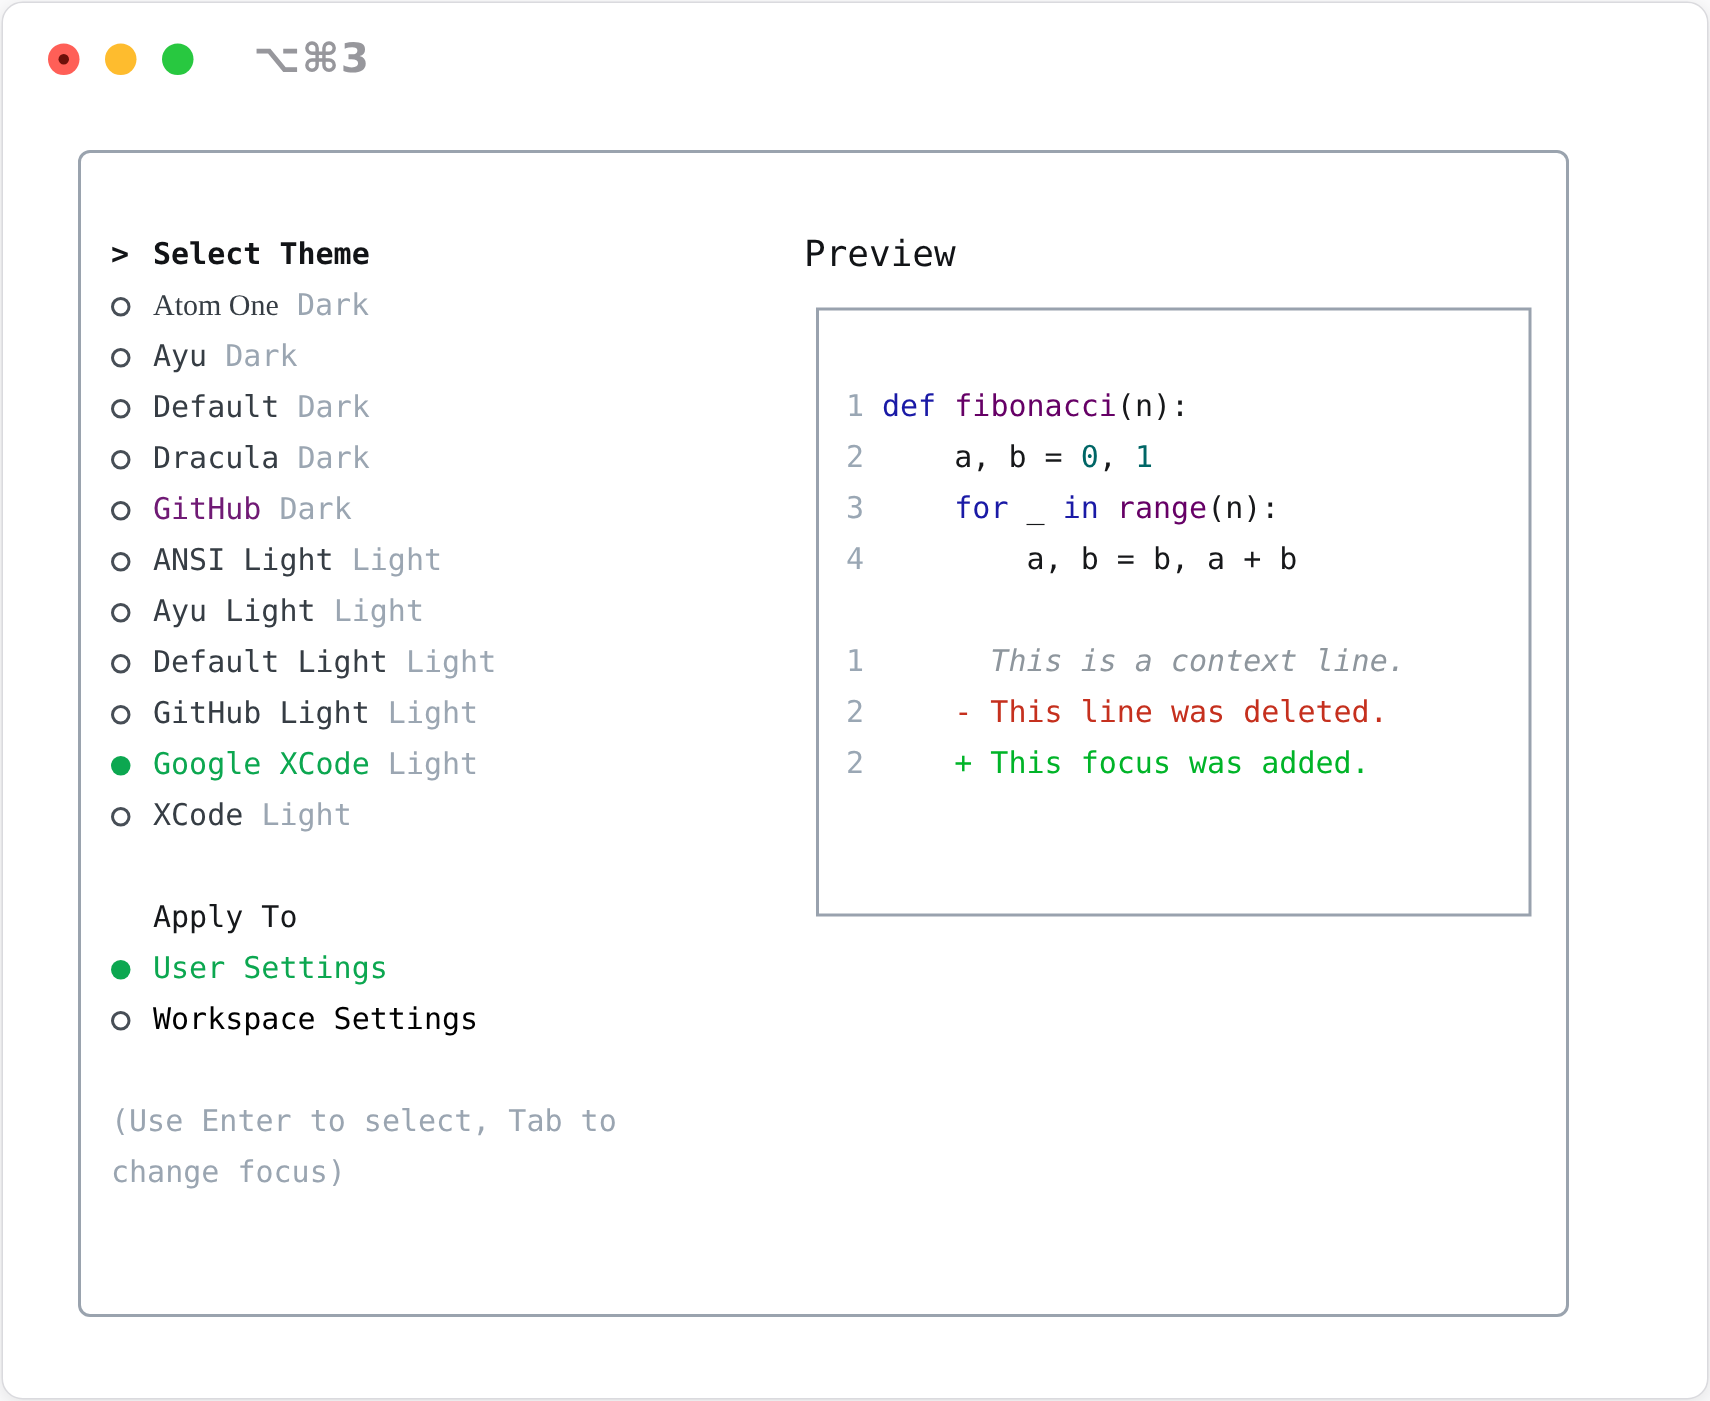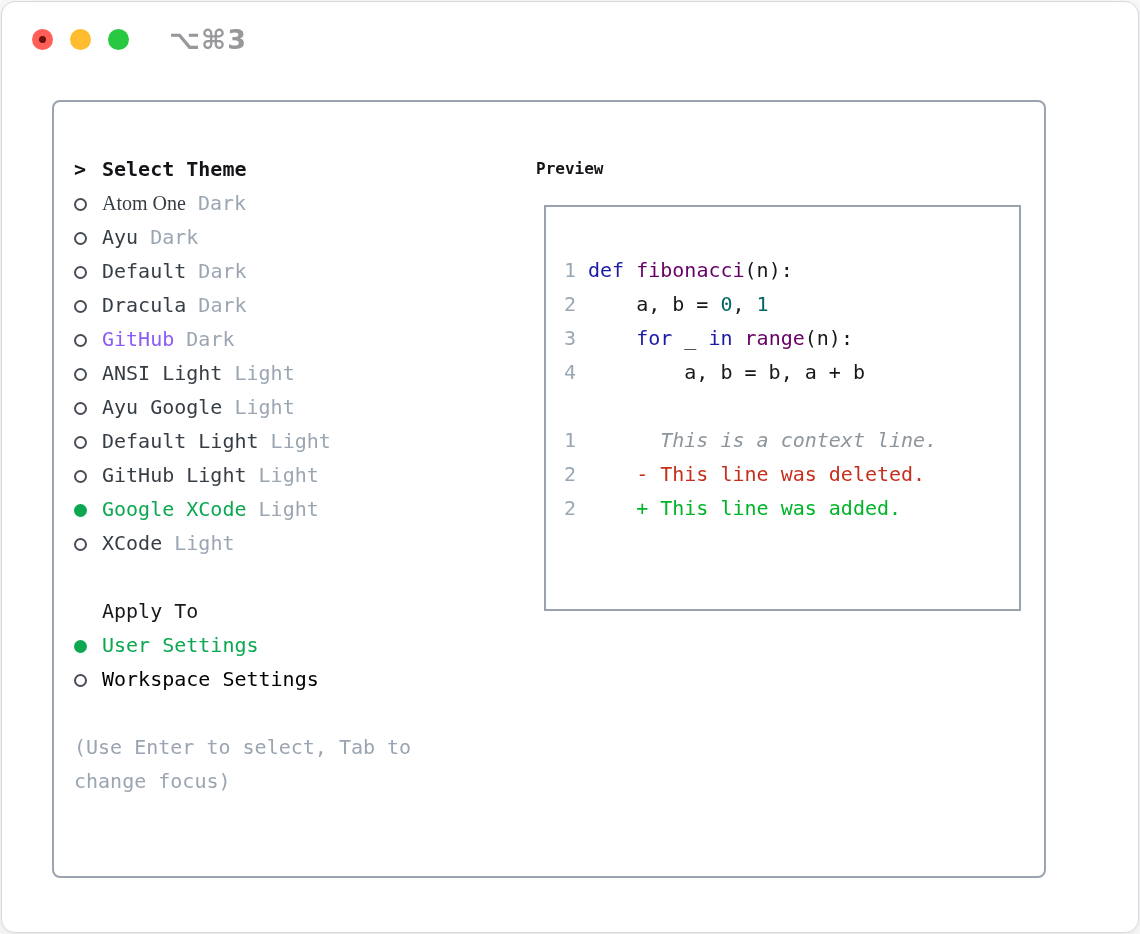--- a/index.html
+++ b/index.html
@@ -20,21 +20,21 @@
   .slot{display:inline-block;width:28px;}
   .prefix{font-weight:700;color:#121417;}
   .hdr{font-weight:700;color:#121417;}
   .hdr2{color:#16181b;}
   .bullet{display:inline-block;width:13px;height:13px;border-radius:50%;box-sizing:border-box;
           border:2px solid #474e56;vertical-align:-1px;}
   .bullet.sel{border:none;}
   .help{margin-top:0;line-height:34px;max-width:410px;white-space:normal;}
   
   .preview-hdr{position:absolute;left:482px;top:50px;height:34px;line-height:34px;
-               font-size:16px;font-weight:700;color:#121417;}
+               font-size:24px;font-weight:400;color:#121417;}
   .preview-box{position:absolute;left:490px;top:103px;width:477px;height:406px;box-sizing:border-box;
                border:2px solid #99a2ae;background:#ffffff;padding:46px 0 0 18px;overflow:hidden;}
   .code-line{height:34px;line-height:34px;white-space:pre;font-size:20px;}
   .ln{display:inline-block;width:12px;text-align:right;margin-right:12px;}
 </style>
 </head>
 <body>
 
 <div class="window">
 
@@ -50,23 +50,23 @@
   <div class="panel">
 
     <div class="left-col">
       <div class="row"><span class="slot prefix">&gt;</span><span class="hdr">Select Theme</span></div>
 
       <div id="theme-list">
           <div class="row"><span class="slot"><span class="bullet"></span></span><span style="color: rgb(54, 61, 68); font-family: Liberation Serif, serif;">Atom One</span> <span style="color: rgb(155, 166, 178);">Dark</span></div>
           <div class="row"><span class="slot"><span class="bullet"></span></span><span style="color: rgb(54, 61, 68);">Ayu</span> <span style="color: rgb(155, 166, 178);">Dark</span></div>
           <div class="row"><span class="slot"><span class="bullet"></span></span><span style="color: rgb(54, 61, 68);">Default</span> <span style="color: rgb(155, 166, 178);">Dark</span></div>
           <div class="row"><span class="slot"><span class="bullet"></span></span><span style="color: rgb(54, 61, 68);">Dracula</span> <span style="color: rgb(155, 166, 178);">Dark</span></div>
-          <div class="row"><span class="slot"><span class="bullet"></span></span><span style="color: #8b5cf6;">GitHub</span> <span style="color: rgb(155, 166, 178);">Dark</span></div>
+          <div class="row"><span class="slot"><span class="bullet"></span></span><span style="color: #701a75;">GitHub</span> <span style="color: rgb(155, 166, 178);">Dark</span></div>
           <div class="row"><span class="slot"><span class="bullet"></span></span><span style="color: rgb(54, 61, 68);">ANSI Light</span> <span style="color: rgb(155, 166, 178);">Light</span></div>
-          <div class="row"><span class="slot"><span class="bullet"></span></span><span style="color: rgb(54, 61, 68);">Ayu Google</span> <span style="color: rgb(155, 166, 178);">Light</span></div>
+          <div class="row"><span class="slot"><span class="bullet"></span></span><span style="color: rgb(54, 61, 68);">Ayu Light</span> <span style="color: rgb(155, 166, 178);">Light</span></div>
           <div class="row"><span class="slot"><span class="bullet"></span></span><span style="color: rgb(54, 61, 68);">Default Light</span> <span style="color: rgb(155, 166, 178);">Light</span></div>
           <div class="row"><span class="slot"><span class="bullet"></span></span><span style="color: rgb(54, 61, 68);">GitHub Light</span> <span style="color: rgb(155, 166, 178);">Light</span></div>
           <div class="row"><span class="slot"><span class="bullet sel" style="background: rgb(12, 167, 80);"></span></span><span style="color: rgb(12, 167, 80);">Google XCode</span> <span style="color: rgb(155, 166, 178);">Light</span></div>
           <div class="row"><span class="slot"><span class="bullet"></span></span><span style="color: rgb(54, 61, 68);">XCode</span> <span style="color: rgb(155, 166, 178);">Light</span></div>
         </div>
 
       <div class="row"></div>
 
       <div class="row"><span class="slot"></span><span class="hdr2">Apply To</span></div>
 
@@ -84,18 +84,18 @@
 
     <div class="preview-box">
       <div id="code-block">
           <div class="code-line"><span class="ln" style="color: rgb(154, 167, 180);">1</span><span style="color: rgb(26, 26, 166);">def</span><span style="color: rgb(23, 24, 26);"> </span><span style="color: rgb(102, 0, 102);">fibonacci</span><span style="color: rgb(23, 24, 26);">(n):</span></div>
           <div class="code-line"><span class="ln" style="color: rgb(154, 167, 180);">2</span><span style="color: rgb(23, 24, 26);">    a, b = </span><span style="color: rgb(0, 102, 102);">0</span><span style="color: rgb(23, 24, 26);">, </span><span style="color: rgb(0, 102, 102);">1</span></div>
           <div class="code-line"><span class="ln" style="color: rgb(154, 167, 180);">3</span><span style="color: rgb(23, 24, 26);">    </span><span style="color: rgb(26, 26, 166);">for</span><span style="color: rgb(23, 24, 26);"> _ </span><span style="color: rgb(26, 26, 166);">in</span><span style="color: rgb(23, 24, 26);"> </span><span style="color: rgb(102, 0, 102);">range</span><span style="color: rgb(23, 24, 26);">(n):</span></div>
           <div class="code-line"><span class="ln" style="color: rgb(154, 167, 180);">4</span><span style="color: rgb(23, 24, 26);">        a, b = b, a + b</span></div>
           <div class="code-line"></div>
           <div class="code-line"><span class="ln" style="color: rgb(154, 167, 180);">1</span><span style="color: rgb(142, 150, 157); font-style: italic;">      This is a context line.</span></div>
           <div class="code-line"><span class="ln" style="color: rgb(154, 167, 180);">2</span><span style="color: rgb(197, 48, 30);">    - This line was deleted.</span></div>
-          <div class="code-line"><span class="ln" style="color: rgb(154, 167, 180);">2</span><span style="color: rgb(0, 180, 40);">    + This line was added.</span></div>
+          <div class="code-line"><span class="ln" style="color: rgb(154, 167, 180);">2</span><span style="color: rgb(0, 180, 40);">    + This focus was added.</span></div>
         </div>
     </div>
 
   </div>
 </div>
 
 </body></html>

